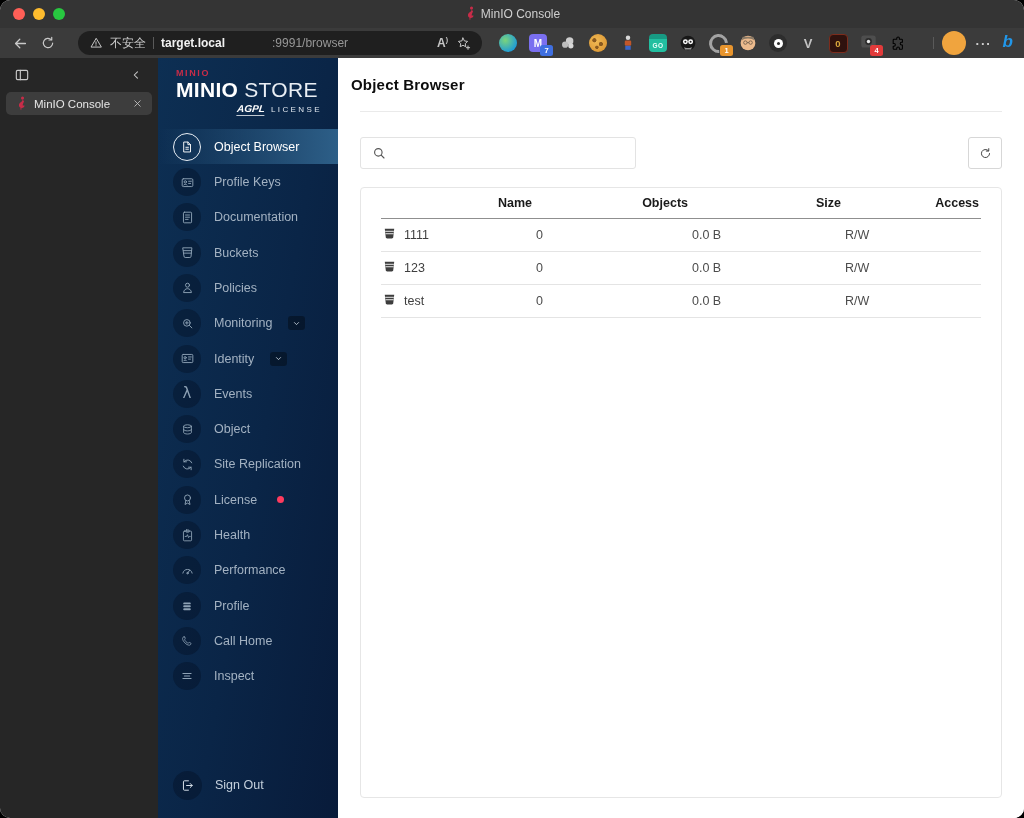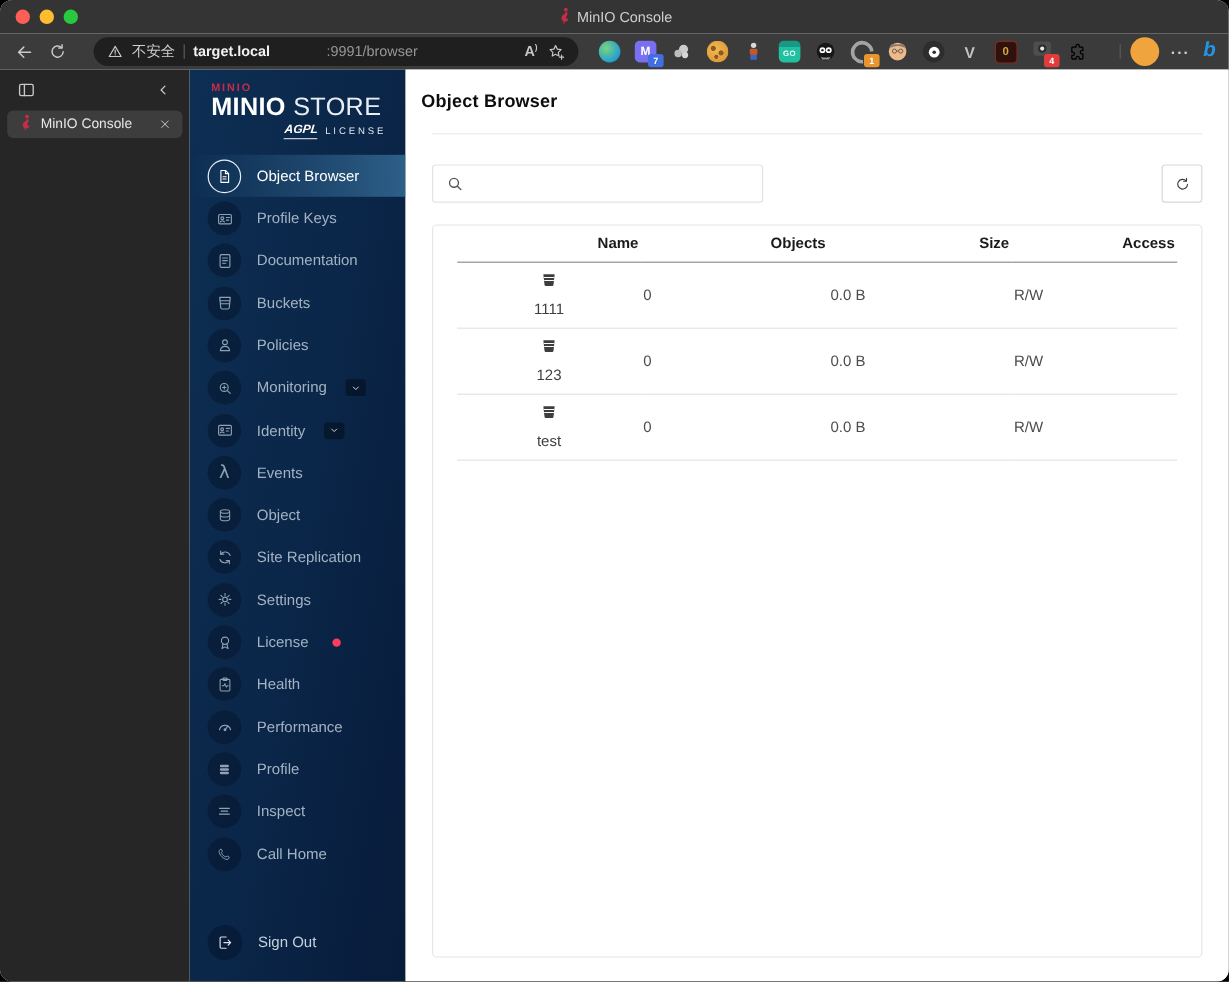--- a/index.html
+++ b/index.html
@@ -84,21 +84,21 @@
   .filter{width:276px;height:32px;border:1px solid #e3e3e3;border-radius:3px;display:flex;align-items:center;padding:0 10px;gap:8px;box-sizing:border-box;background:#fff;}
   .filter input{border:0;outline:0;flex:1;font-size:12px;color:#333;font-family:"Liberation Sans",sans-serif;background:transparent;}
   .filter input::placeholder{color:#9b9b9b;}
   .filter .mag{color:#555;display:flex;}
   .refresh-btn{width:34px;height:32px;border:1px solid #d7d7d7;border-radius:3px;background:#fff;display:flex;align-items:center;justify-content:center;color:#3c3c3c;cursor:pointer;}
   .card{flex:1;margin:0 22px 20px 22px;border:1px solid #e6e6e6;border-radius:4px;padding:0 20px;overflow:hidden;background:#fff;}
   table{width:100%;border-collapse:collapse;font-size:12.5px;}
   thead th{text-align:right;font-weight:700;color:#1a1a1a;padding:8px 2px;border-bottom:1px solid #8f8f8f;}
   tbody td{padding:8px 2px;color:#4c4c4c;border-bottom:1px solid #e4e4e4;}
   .c-name{width:25.5%}.c-objects{width:26%}.c-size{width:25.5%}.c-access{width:23%}
-  .bucket-cell{display:flex;align-items:center;gap:8px;color:#3f3f3f;flex-direction:column;}
+  .bucket-cell{display:flex;align-items:center;gap:8px;color:#3f3f3f;}
 </style>
 </head>
 <body>
 
 <div class="window">
 
   <div class="titlebar">
     <div class="lights">
       <span class="light red"></span>
       <span class="light yellow"></span>
@@ -376,29 +376,20 @@
                 <path d="M6.2 3.6v4.1h4.1"></path>
                 <path d="M5.2 14.7a7.2 7.2 0 0 0 12.4 1.7"></path>
                 <path d="M17.8 20.4v-4.1h-4.1"></path>
               </svg>
             </span>
           <span>Site Replication</span>
         </div>
         <div class="item">
           <span class="ic">
               <svg width="15" height="15" viewBox="0 0 24 24" fill="none" stroke="currentColor" stroke-width="1.5" stroke-linecap="round" stroke-linejoin="round">
-                <circle cx="12" cy="12" r="3.1"></circle>
-                <path d="M12 4.2v2.4M12 17.4v2.4M4.2 12h2.4M17.4 12h2.4M6.5 6.5l1.7 1.7M15.8 15.8l1.7 1.7M17.5 6.5l-1.7 1.7M8.2 15.8l-1.7 1.7"></path>
-              </svg>
-            </span>
-          <span>Settings</span>
-        </div>
-        <div class="item">
-          <span class="ic">
-              <svg width="15" height="15" viewBox="0 0 24 24" fill="none" stroke="currentColor" stroke-width="1.5" stroke-linecap="round" stroke-linejoin="round">
                 <circle cx="12" cy="9.5" r="4.8"></circle>
                 <path d="M9.4 13.6 8 20l4-2.3L16 20l-1.4-6.4"></path>
               </svg>
             </span>
           <span>License</span>
           <span class="alert-dot"></span>
         </div>
         <div class="item">
           <span class="ic">
               <svg width="15" height="15" viewBox="0 0 24 24" fill="none" stroke="currentColor" stroke-width="1.4" stroke-linecap="round" stroke-linejoin="round">
@@ -424,33 +415,33 @@
               <svg width="14" height="14" viewBox="0 0 24 24" fill="currentColor">
                 <rect x="5.5" y="5.8" width="13" height="3.4" rx="1.7"></rect>
                 <rect x="5.5" y="10.8" width="13" height="3.4" rx="1.7"></rect>
                 <rect x="5.5" y="15.8" width="13" height="3.4" rx="1.7"></rect>
               </svg>
             </span>
           <span>Profile</span>
         </div>
         <div class="item">
           <span class="ic">
+              <svg width="14" height="14" viewBox="0 0 24 24" fill="none" stroke="currentColor" stroke-width="1.4" stroke-linecap="round" stroke-linejoin="round">
+                <path d="M7.2 4.8c1.7.3 2.3 2.6 1.3 3.6s-.4 2.6 1.8 4.8 3.8 2.8 4.8 1.8 3.3-.4 3.6 1.3c.2 1.2-1 2.9-2.9 2.9-4.6 0-11.4-6.8-11.4-11.4 0-1.9 1.6-3.2 2.8-3z"></path>
+              </svg>
+            </span>
+          <span>Call Home</span>
+        </div>
+        <div class="item">
+          <span class="ic">
               <svg width="14" height="14" viewBox="0 0 24 24" fill="none" stroke="currentColor" stroke-width="1.8" stroke-linecap="round" stroke-linejoin="round">
                 <path d="M5 7.8h14M7.5 12h9M5 16.2h14"></path>
               </svg>
             </span>
           <span>Inspect</span>
-        </div>
-        <div class="item">
-          <span class="ic">
-              <svg width="14" height="14" viewBox="0 0 24 24" fill="none" stroke="currentColor" stroke-width="1.4" stroke-linecap="round" stroke-linejoin="round">
-                <path d="M7.2 4.8c1.7.3 2.3 2.6 1.3 3.6s-.4 2.6 1.8 4.8 3.8 2.8 4.8 1.8 3.3-.4 3.6 1.3c.2 1.2-1 2.9-2.9 2.9-4.6 0-11.4-6.8-11.4-11.4 0-1.9 1.6-3.2 2.8-3z"></path>
-              </svg>
-            </span>
-          <span>Call Home</span>
         </div>
       </div>
 
       <div class="signout">
         <span class="ic">
             <svg width="15" height="15" viewBox="0 0 24 24" fill="none" stroke="currentColor" stroke-width="1.6" stroke-linecap="round" stroke-linejoin="round">
               <path d="M13.5 4.5H7A1.5 1.5 0 0 0 5.5 6v12A1.5 1.5 0 0 0 7 19.5h6.5"></path>
               <path d="M10.5 12h9M16.3 8.8 19.5 12l-3.2 3.2"></path>
             </svg>
           </span>

